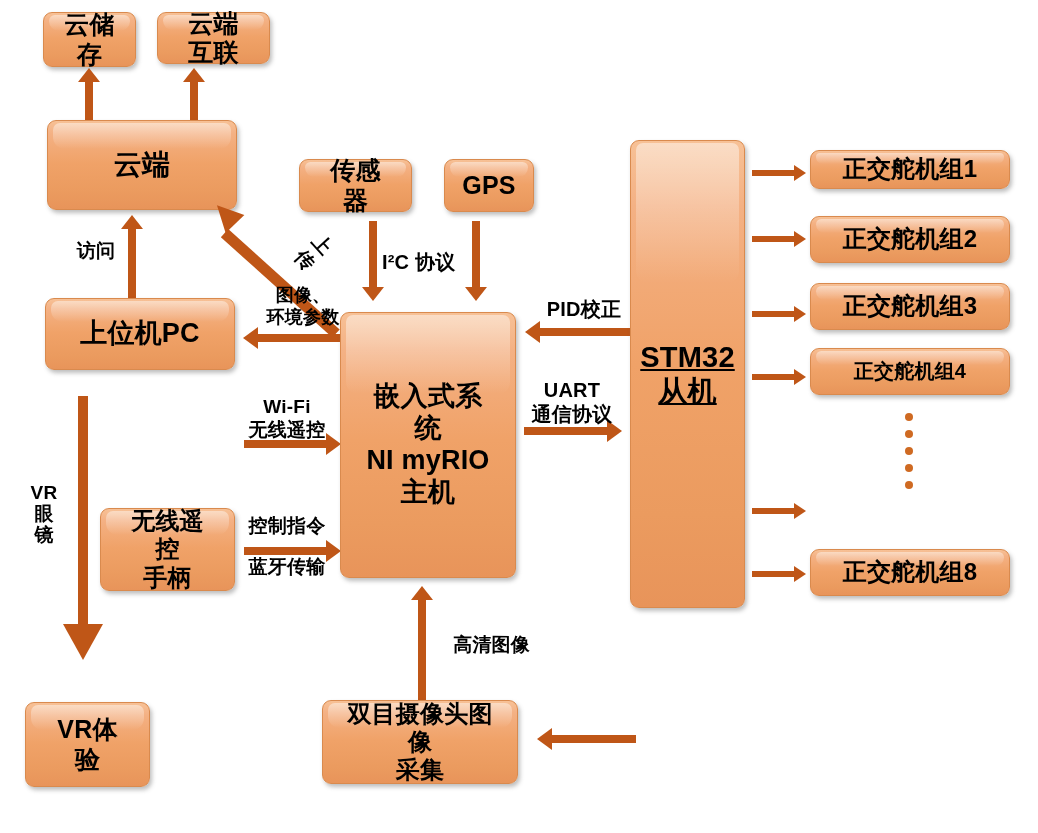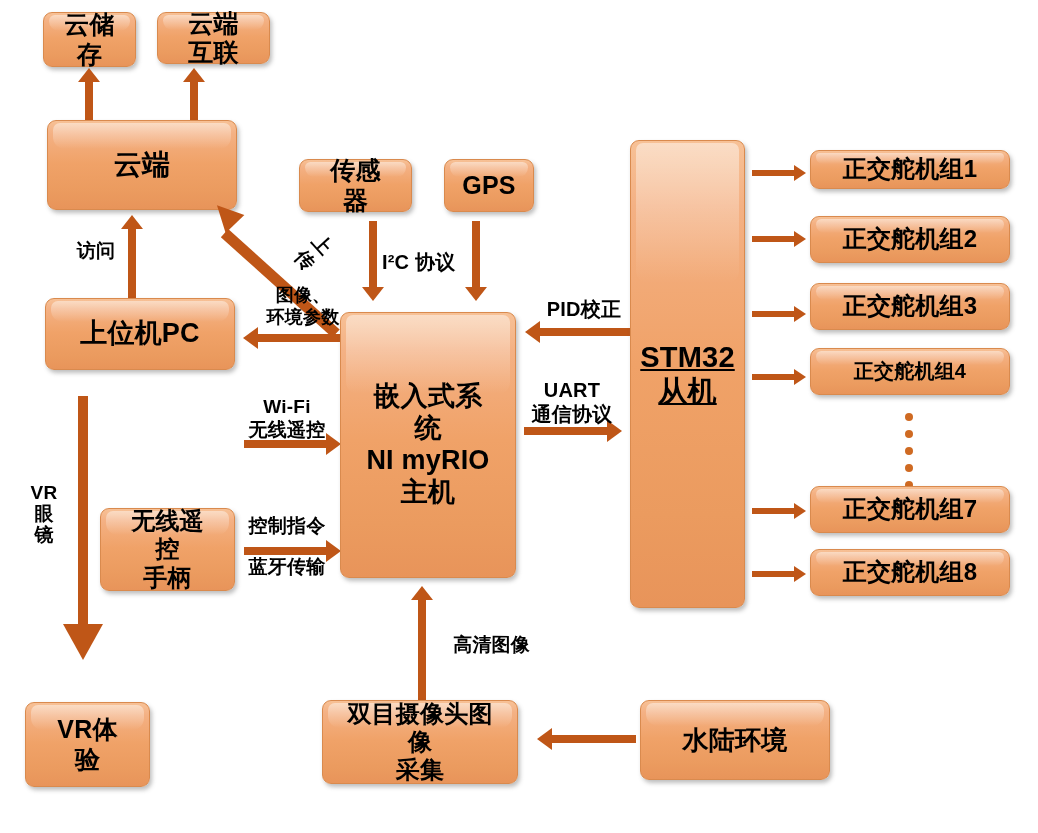--- a/index.html
+++ b/index.html
@@ -222,37 +222,31 @@
   <div class="head sm-right" style="left:794px;top:369px;"></div>
 
   <div class="dots" style="left:905px;top:413px;">
     <i></i>
     <i></i>
     <i></i>
     <i></i>
     <i></i>
   </div>
 
-  <div class="node" style="left:810px;top:486px;width:200px;height:47px;font-size:24px;">
-    <span>正交舵机组7</span>
-  </div>
   <div class="ln thin-h" style="left:752px;top:508px;width:44px;"></div>
   <div class="head sm-right" style="left:794px;top:503px;"></div>
 
   <div class="node" style="left:810px;top:549px;width:200px;height:47px;font-size:24px;">
     <span>正交舵机组8</span>
   </div>
   <div class="ln thin-h" style="left:752px;top:571px;width:44px;"></div>
   <div class="head sm-right" style="left:794px;top:566px;"></div>
 
   <div class="node" style="left:322px;top:700px;width:196px;height:84px;font-size:24px;">
     <span>双目摄像头图像
 采集</span>
   </div>
 
-  <div class="node" style="left:640px;top:700px;width:190px;height:80px;font-size:26px;">
-    <span>水陆环境</span>
-  </div>
 
   <div class="ln h" style="left:552px;top:735px;width:84px;"></div>
   <div class="head left" style="left:537px;top:728px;"></div>
 
 </div>
 
 </body></html>

